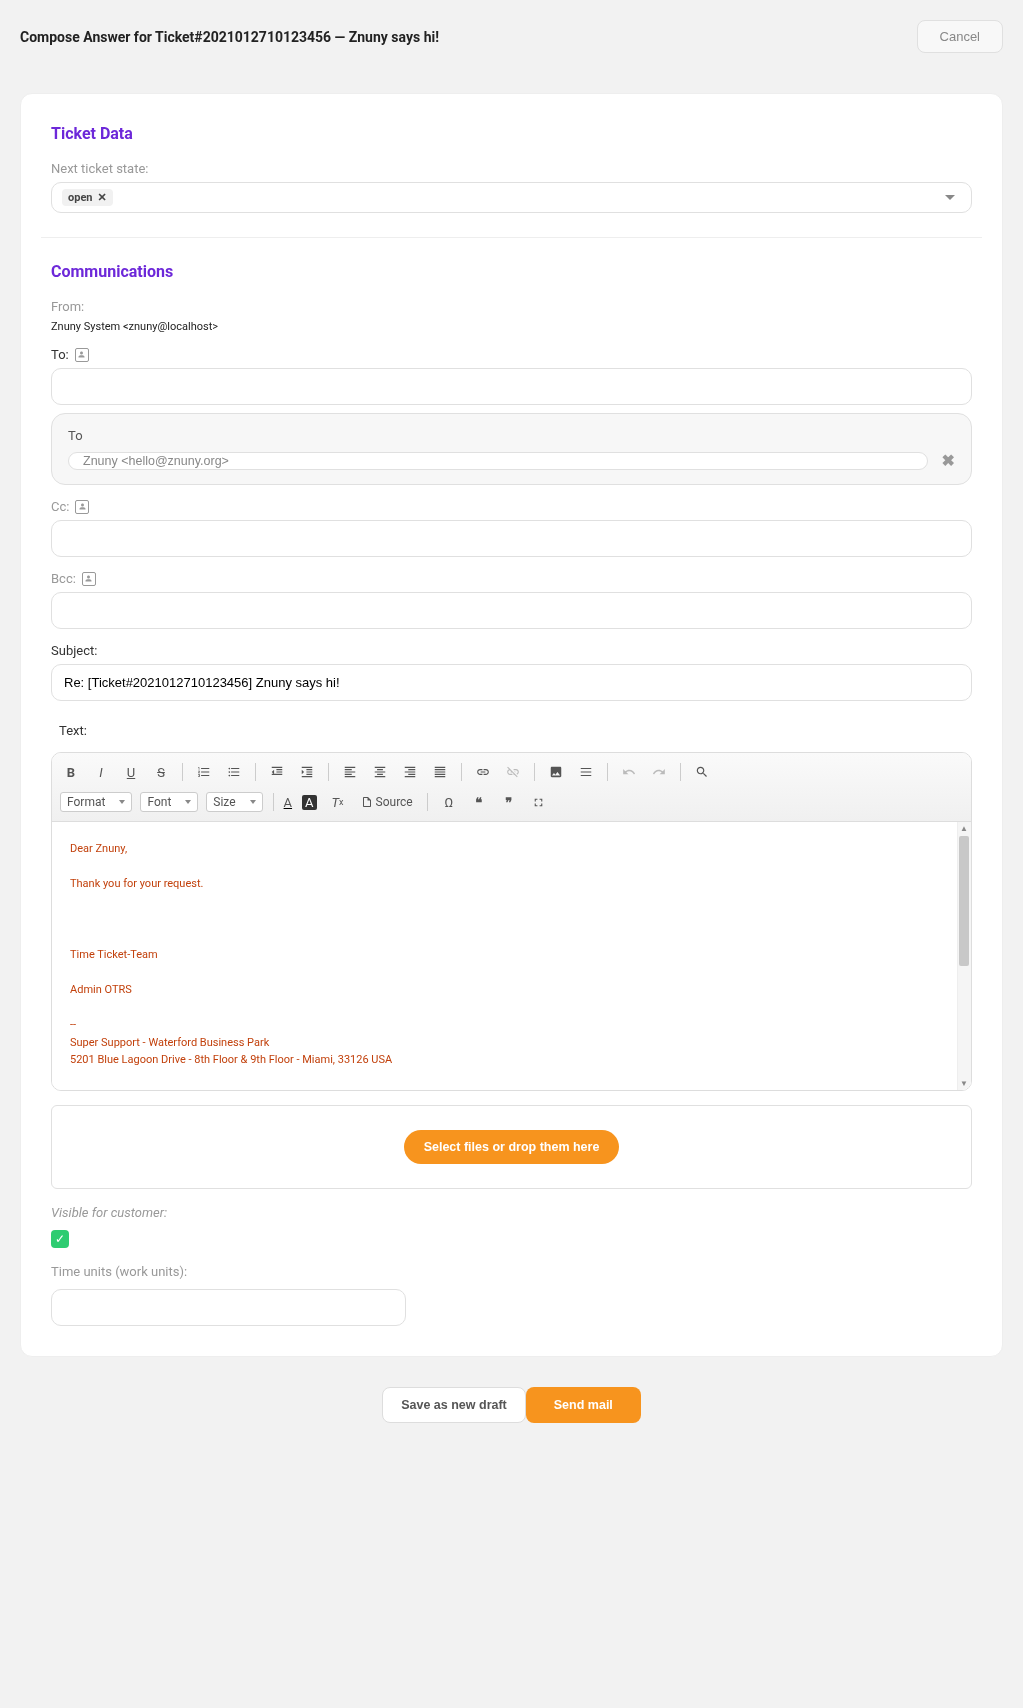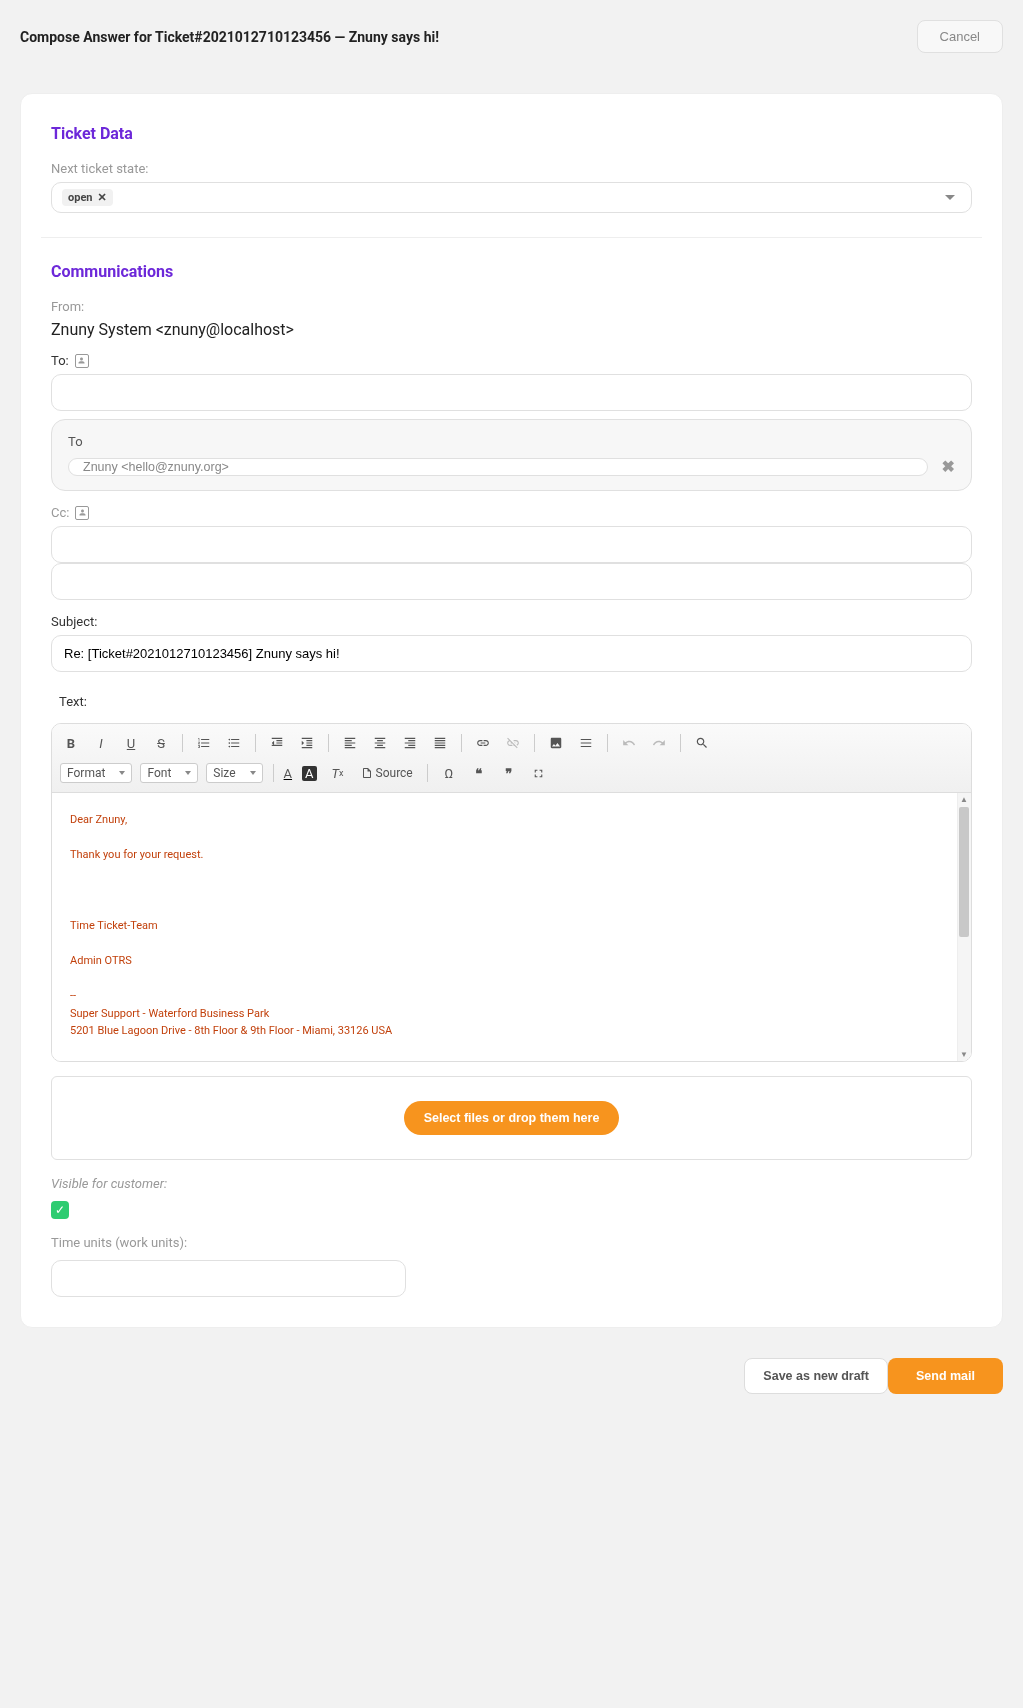--- a/index.html
+++ b/index.html
@@ -9,21 +9,21 @@
   .cancel-btn { border: 1px solid #e0e0e0; background: #f8f8f8; color: #888; padding: 8px 22px; border-radius: 8px; cursor: pointer; font-size: 13px; }
   .main-card { background: #fff; border: 1px solid #eee; border-radius: 12px; margin: 20px; padding: 30px; }
   .section-title { font-weight: bold; font-size: 16px; color: #6d28d9; margin-bottom: 18px; }
   .field-label { color: #999; font-size: 13px; margin-bottom: 6px; display: block; }
   .field-label-dark { color: #333; font-size: 13px; margin-bottom: 6px; display: block; }
   .select-box { border: 1px solid #e0e0e0; border-radius: 10px; padding: 6px 10px; display: flex; align-items: center; justify-content: space-between; }
   .tag-pill { background: #f1f1f1; border-radius: 4px; padding: 2px 6px; font-size: 11px; font-weight: bold; display: inline-flex; align-items: center; gap: 5px; color: #444; }
   .tag-pill .x { font-weight: bold; cursor: pointer; }
   .caret-down { width: 0; height: 0; border-left: 5px solid transparent; border-right: 5px solid transparent; border-top: 5px solid #888; margin-right: 6px; }
   .hr { border: none; border-top: 1px solid #eee; margin: 24px -10px; }
-  .from-value { font-size: 16px; color: #222; margin-top: 4px; }
+  .from-value { font-size: 11px; color: #222; margin-top: 4px; }
   .label-row { display: flex; align-items: center; gap: 6px; margin-top: 14px; margin-bottom: 6px; }
   .addr-icon { width: 14px; height: 14px; border: 1px solid #999; border-radius: 2px; display: inline-flex; align-items: center; justify-content: center; }
   .addr-icon svg { width: 9px; height: 9px; fill: #999; }
   .text-input { width: 100%; border: 1px solid #e0e0e0; border-radius: 10px; padding: 10px 12px; font-size: 13px; outline: none; }
   .to-expanded { border: 1px solid #e0e0e0; border-radius: 14px; background: #f7f7f7; padding: 14px 16px; margin-top: 8px; }
   .to-expanded-label { color: #555; font-size: 13px; margin-bottom: 8px; display: block; }
   .to-inner { display: flex; align-items: center; gap: 14px; }
   .to-inner input { flex: 1; border: 1px solid #e0e0e0; border-radius: 18px; padding: 1px 14px; font-size: 12.5px; color: #888; background: #fff; outline: none; }
   .remove-x { color: #999; font-size: 16px; cursor: pointer; font-weight: bold; }
   .editor-wrap { border: 1px solid #ddd; border-radius: 10px; overflow: hidden; margin-top: 4px; }
@@ -38,21 +38,21 @@
   .editor-content { padding: 18px 18px; height: 268px; overflow-y: auto; font-size: 11px; line-height: 1.6; color: #c2410c; }
   .editor-content p { margin: 0; }
   .editor-body::-webkit-scrollbar { width: 14px; }
   .scrollbar-track { position: absolute; right: 0; top: 0; bottom: 0; width: 14px; background: #f5f5f5; border-left: 1px solid #eee; }
   .scrollbar-thumb { position: absolute; right: 2px; top: 14px; width: 10px; height: 130px; background: #c8c8c8; border-radius: 2px; }
   .scrollbar-arrow { position: absolute; right: 0; width: 14px; height: 13px; display: flex; align-items: center; justify-content: center; font-size: 8px; color: #888; }
   .upload-box { border: 1px solid #e0e0e0; border-radius: 6px; padding: 24px; display: flex; justify-content: center; margin-top: 14px; }
   .upload-btn { background: #f7941e; color: #fff; border: none; padding: 10px 20px; border-radius: 18px; font-weight: bold; font-size: 12.5px; cursor: pointer; }
   .checkbox { width: 18px; height: 18px; background: #2ecc71; border-radius: 4px; display: inline-flex; align-items: center; justify-content: center; color: #fff; font-size: 12px; margin-top: 4px; }
   .small-input { width: 355px; border: 1px solid #e0e0e0; border-radius: 10px; padding: 10px 12px; font-size: 13px; outline: none; margin-top: 4px; }
-  .footer { display: flex; justify-content: flex-end; padding: 10px 20px 40px; }
+  .footer { display: flex; justify-content: center; padding: 10px 20px 40px; }
   .btn-secondary { background: #fff; border: 1px solid #ddd; color: #555; padding: 10px 18px; border-radius: 8px; font-weight: bold; font-size: 12.5px; cursor: pointer; }
   .btn-primary { background: #f7941e; border: none; color: #fff; padding: 10px 28px; border-radius: 8px; font-weight: bold; font-size: 12.5px; cursor: pointer; }
   .spacer-top { margin-top: 16px; }
 </style>
 </head>
 <body>
 
 <div class="header">
   <div class="header-title">Compose Answer for Ticket#2021012710123456 — Znuny says hi!</div>
   <button class="cancel-btn">Cancel</button>
@@ -100,20 +100,28 @@
   <div class="label-row">
     <span class="field-label" style="margin:0">Cc:</span>
     <span class="addr-icon">
       <svg viewBox="0 0 24 24">
           <path d="M12 12c2.2 0 4-1.8 4-4s-1.8-4-4-4-4 1.8-4 4 1.8 4 4 4zm0 2c-2.7 0-8 1.3-8 4v2h16v-2c0-2.7-5.3-4-8-4z"></path>
         </svg>
     </span>
   </div>
   <input class="text-input" type="text" value="" style="">
 
+  <div class="label-row">
+    <span class="field-label" style="margin:0">Bcc:</span>
+    <span class="addr-icon">
+      <svg viewBox="0 0 24 24">
+          <path d="M12 12c2.2 0 4-1.8 4-4s-1.8-4-4-4-4 1.8-4 4 1.8 4 4 4zm0 2c-2.7 0-8 1.3-8 4v2h16v-2c0-2.7-5.3-4-8-4z"></path>
+        </svg>
+    </span>
+  </div>
   <input class="text-input" type="text" value="" style="">
 
   <div class="label-row">
     <span class="field-label-dark" style="margin:0">Subject:</span>
   </div>
   <input class="text-input" type="text" value="Re: [Ticket#2021012710123456] Znuny says hi!" style="">
 
   <div class="label-row">
     <span class="field-label-dark" style="margin:8px">Text:</span>
   </div>

